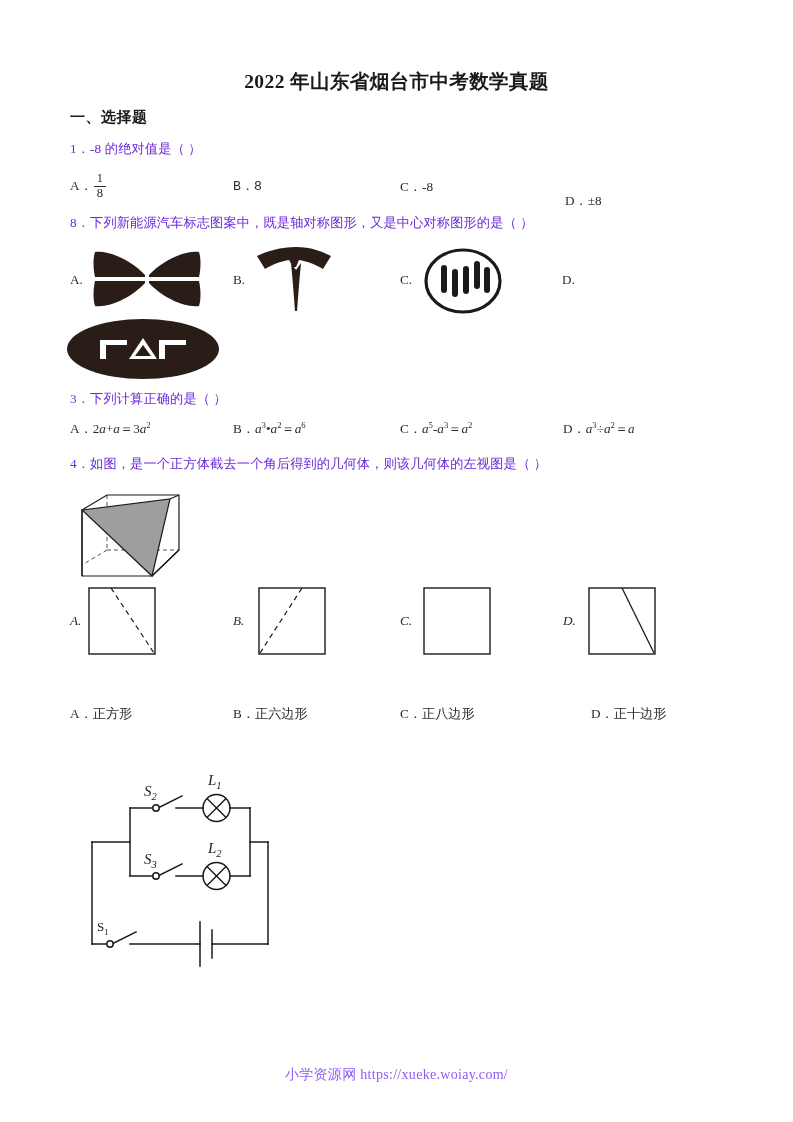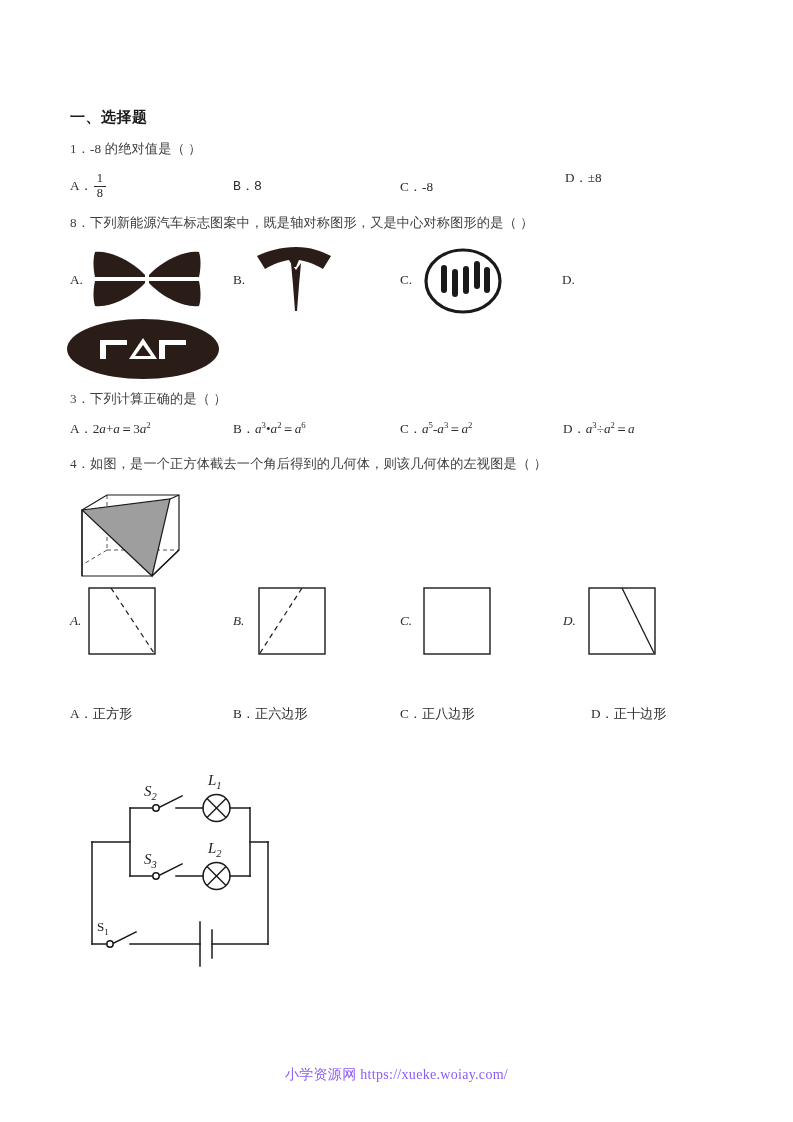--- a/index.html
+++ b/index.html
@@ -38,21 +38,21 @@
     top: 108px;
     font-size: 15px;
     font-weight: bold;
     letter-spacing: 0.5px;
   }
   .qline {
     position: absolute;
     font-size: 13.2px;
     letter-spacing: 0.15px;
     white-space: nowrap;
-    color: #404040;
+    color: #6d28d9;
   }
   .opt {
     position: absolute;
     font-size: 13.2px;
     white-space: nowrap;
     color: #2b2b2b;
   }
   .mi { font-style: italic; font-family: "Liberation Serif", serif; }
   sup { font-size: 0.66em; vertical-align: super; line-height: 0; }
 
@@ -82,31 +82,32 @@
     font-family: Liberation Serif, serif;
     letter-spacing: 0.3px;
   }
   svg { display: block; overflow: visible; }
 </style>
 </head>
 <body>
 
 <div class="page">
 
+  <div class="doc-title">2022 年山东省烟台市中考数学真题</div>
 
   <div class="section-head">一、选择题</div>
 
   <div class="qline" style="left:70px; top:140px;">1．‐8 的绝对值是（       ）</div>
 
   <div class="opt" style="left:70px; top:172px;">
     <span>A．</span><span class="frac"><span class="num">1</span><span class="den">8</span></span>
   </div>
   <div class="opt" style="left:233px; top:177px;font-family:Liberation Mono, monospace;">B．8</div>
   <div class="opt" style="left:400px; top:178px;">C．‐8</div>
-  <div class="opt" style="left:565px; top:169px;">D．±8</div>
+  <div class="opt" style="left:565px; top:192px;">D．±8</div>
 
   <div class="qline" style="left:70px; top:214px;">8．下列新能源汽车标志图案中，既是轴对称图形，又是中心对称图形的是（       ）</div>
 
   <div class="opt" style="left:70px; top:272px;">A.</div>
   <div class="abs" style="left:93px; top:248px;">
     <svg width="108" height="62" viewBox="0 0 108 62">
       <g fill="#2a1d18">
         <path d="M2 4 C 18 2, 40 14, 52 27 L 52 29 L 2 29 C 0 20, 0 10, 2 4 Z"></path>
         <path d="M106 4 C 90 2, 68 14, 56 27 L 56 29 L 106 29 C 108 20, 108 10, 106 4 Z"></path>
         <path d="M2 58 C 18 60, 40 48, 52 35 L 52 33 L 2 33 C 0 42, 0 52, 2 58 Z"></path>

